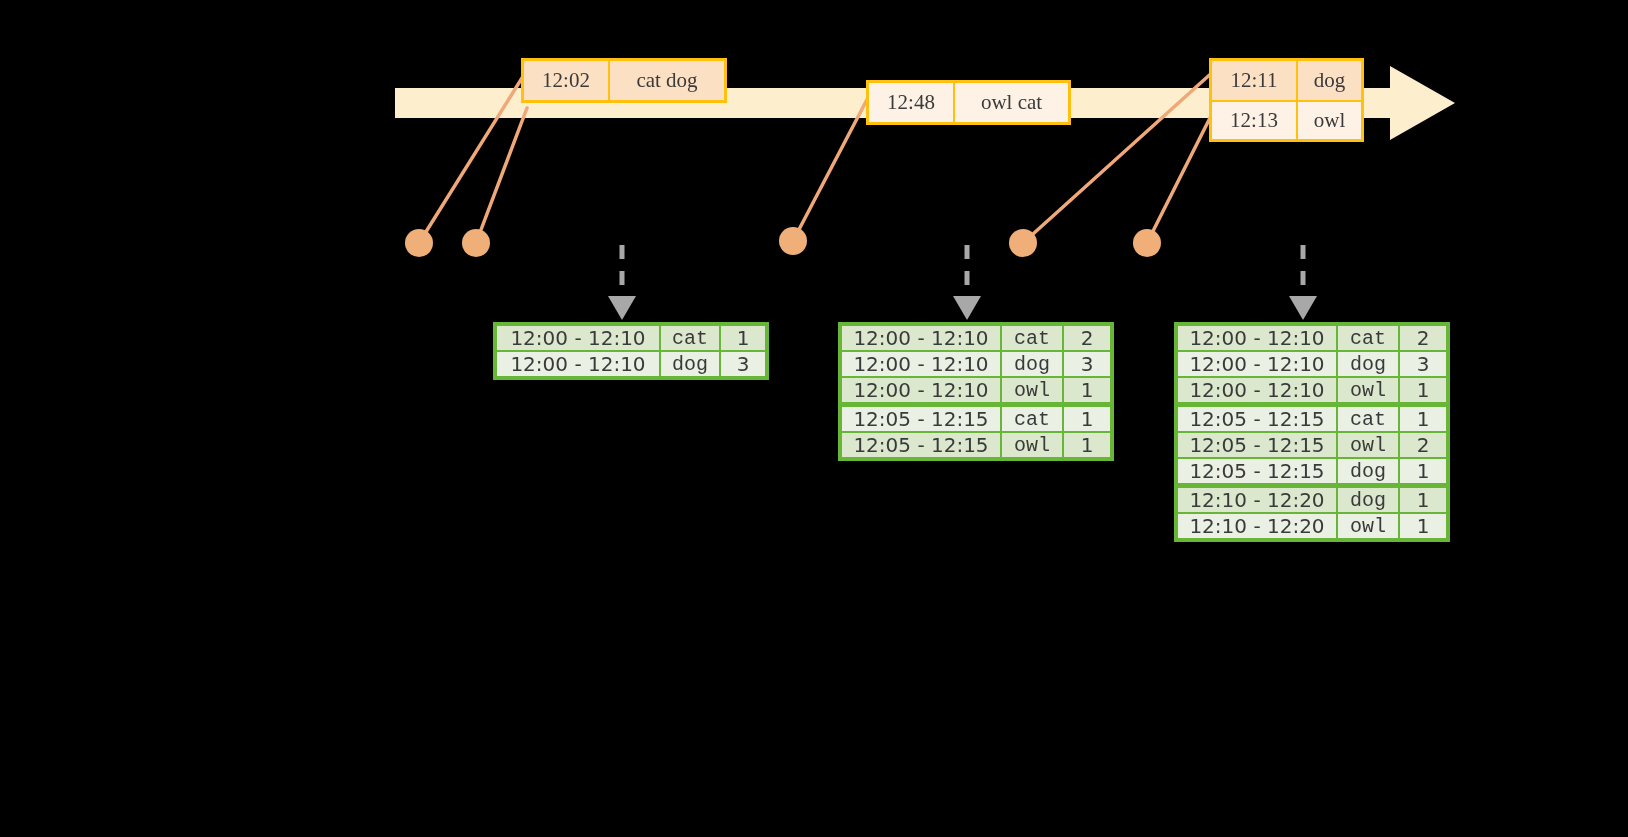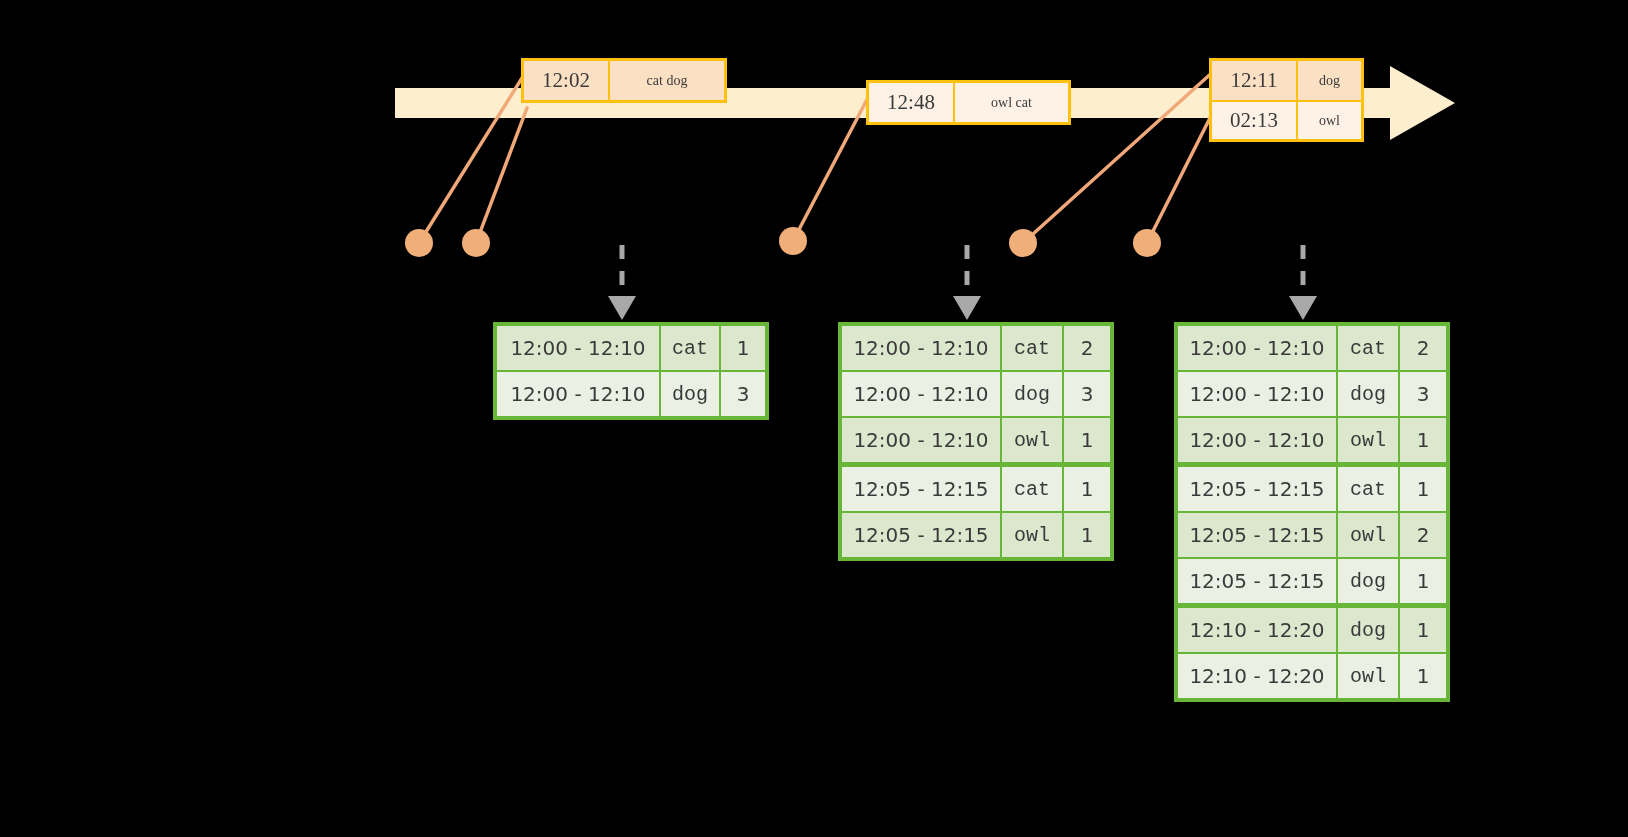--- a/index.html
+++ b/index.html
@@ -44,41 +44,41 @@
   .event-time {
     width: 86px;
     display: flex; align-items: center; justify-content: center;
     font-size: 21px;
     color: #3a3a3a;
     border-right: 2px solid #FFC10E;
   }
   .event-words {
     flex: 1;
     display: flex; align-items: center; justify-content: center;
-    font-size: 14px;
+    font-size: 21px;
     color: #3a3a3a;
     padding: 12px 14px;
     white-space: nowrap;
   }
 
   
   .agg-table {
     position: absolute;
     border: 4px solid #67B637;
     background: #67B637;
     display: flex;
     flex-direction: column;
     gap: 2px;
   }
   .agg-group { display: flex; flex-direction: column; gap: 2px; }
   .agg-group + .agg-group { margin-top: 3px; }
   .agg-row {
     display: flex;
     flex-direction: row;
-    height: 44px;
+    height: 24px;
     gap: 2px;
   }
   .agg-cell {
     display: flex; align-items: center; justify-content: center;
     font-size: 20px;
     color: #3a3a3a;
     background: #DCE8CE;
     white-space: nowrap;
   }
   .agg-row.light .agg-cell { background: #EAF0E4; }
@@ -122,21 +122,21 @@
       <div class="event-words">owl cat</div>
     </div>
   </div>
 
   <div class="event-group" style="left:1209px; top:58px; width:155px;">
     <div class="event-row shade">
       <div class="event-time">12:11</div>
       <div class="event-words">dog</div>
     </div>
     <div class="event-row plain">
-      <div class="event-time">02:13</div>
+      <div class="event-time">12:13</div>
       <div class="event-words">owl</div>
     </div>
   </div>
 
   <svg style="position:absolute; left:0; top:0; width:1628px; height:320px; pointer-events:none;" viewBox="0 0 1628 320">
     <circle cx="419" cy="243" r="14" fill="#F0AE78"></circle>
     <circle cx="476" cy="243" r="14" fill="#F0AE78"></circle>
     <circle cx="793" cy="241" r="14" fill="#F0AE78"></circle>
     <circle cx="1023" cy="243" r="14" fill="#F0AE78"></circle>
     <circle cx="1147" cy="243" r="14" fill="#F0AE78"></circle>

